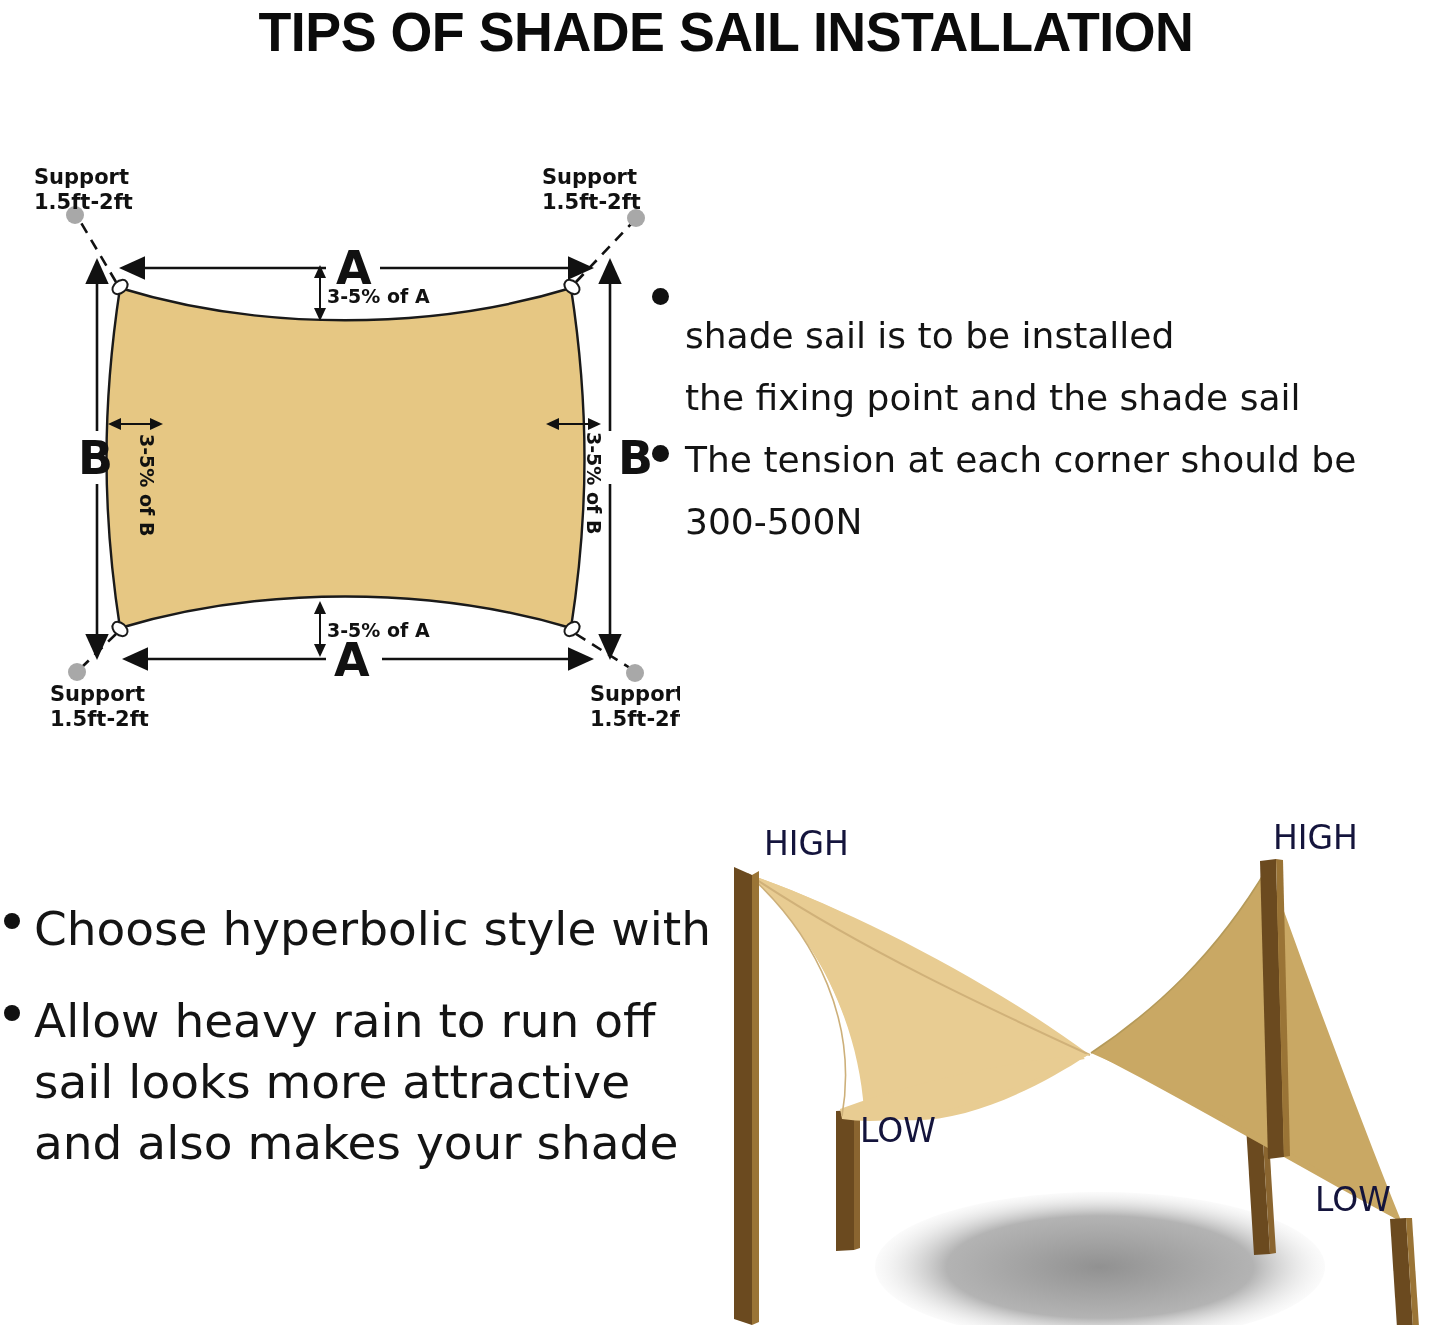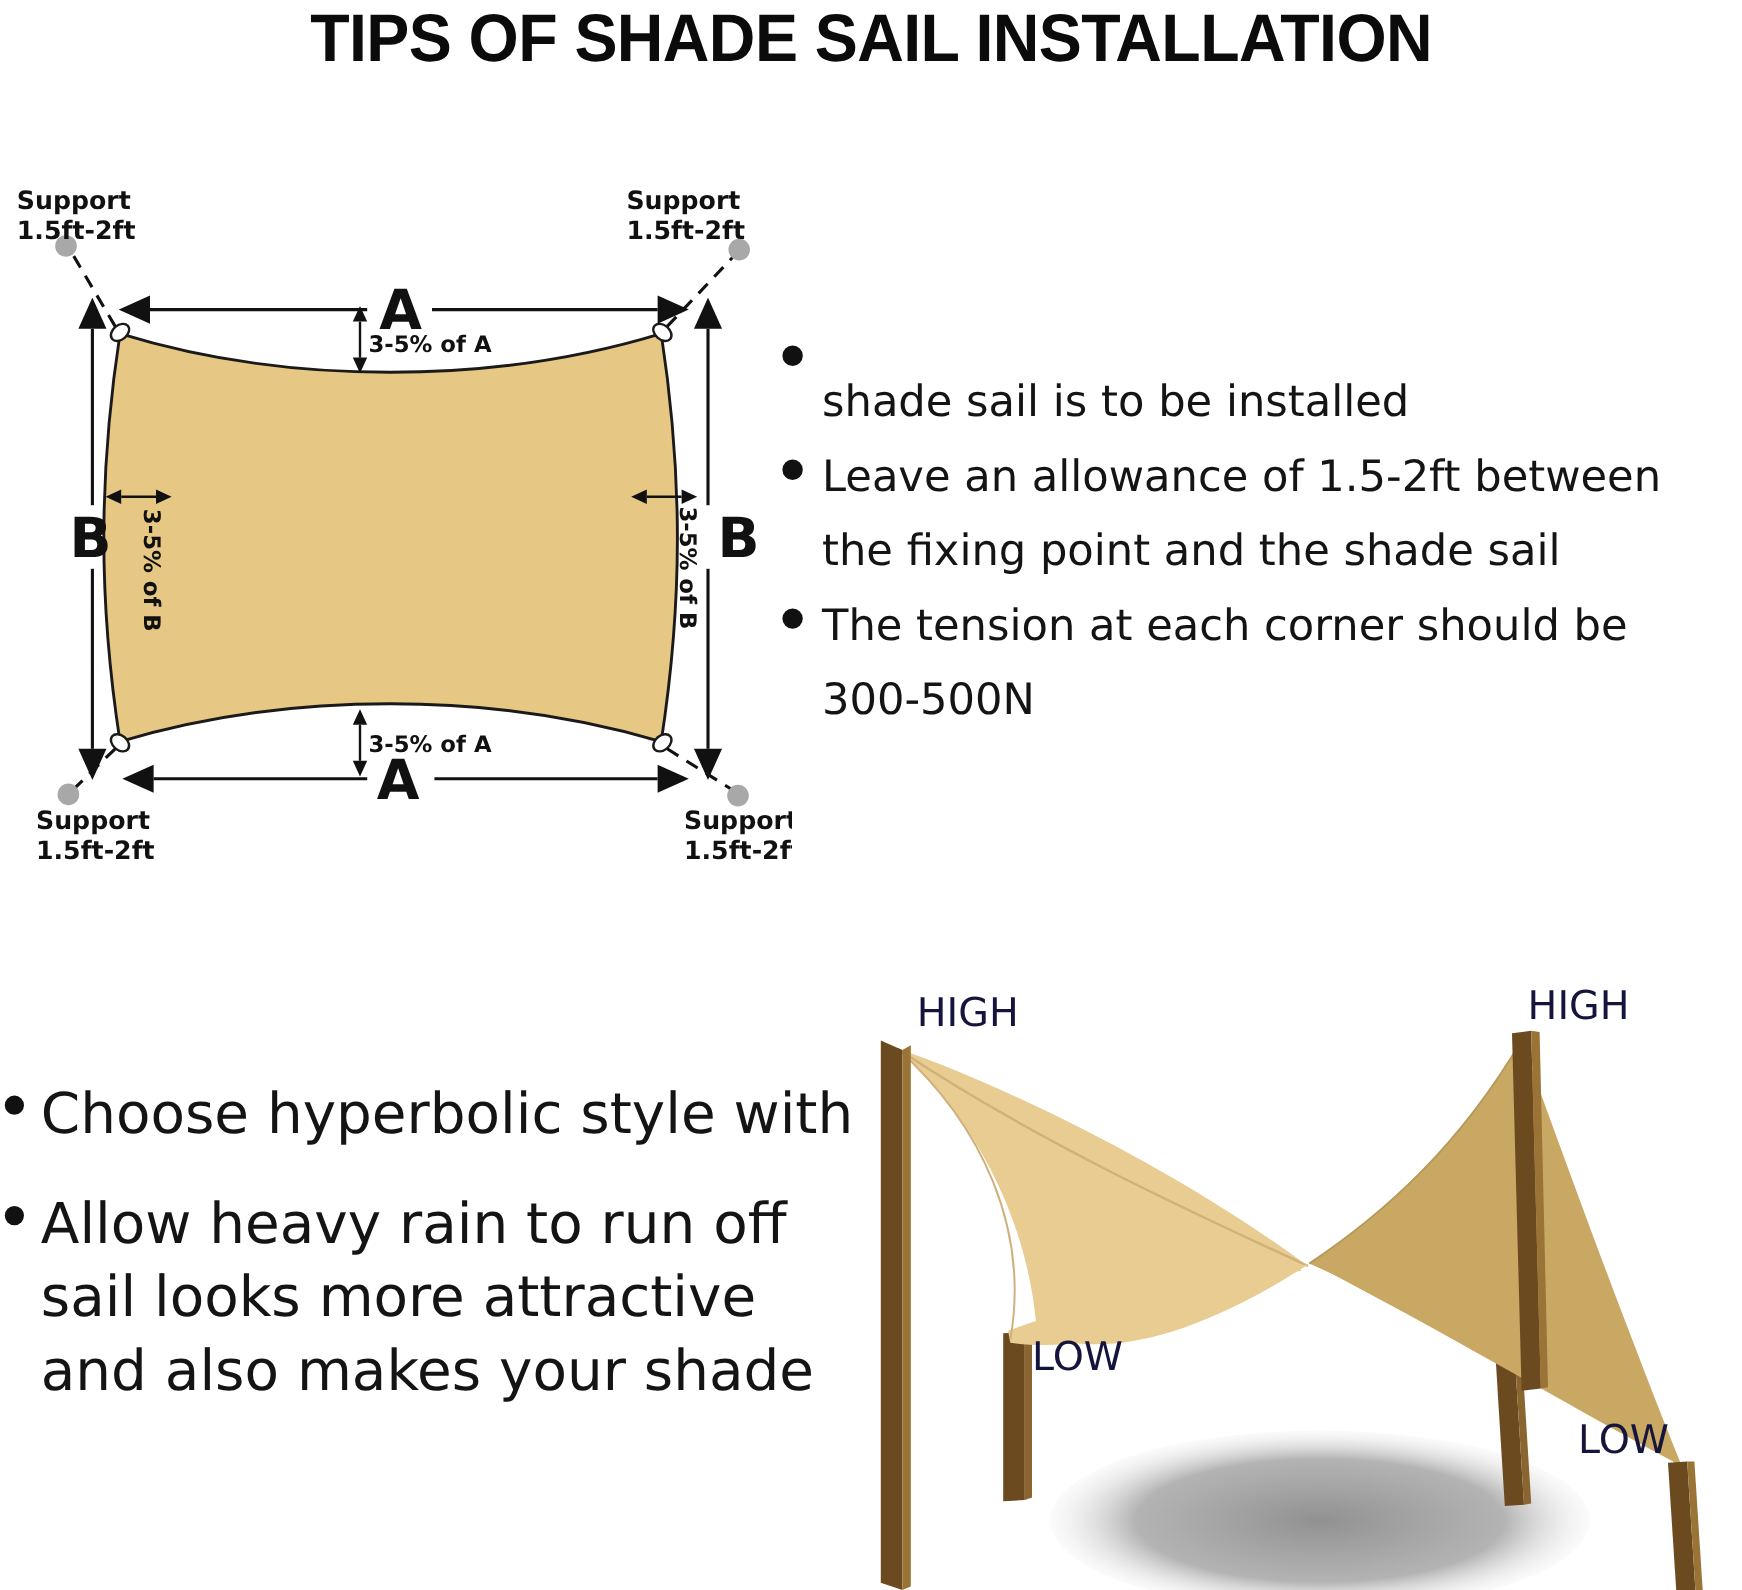--- a/index.html
+++ b/index.html
@@ -109,21 +109,21 @@
     font-weight: normal;
   }
 </style>
 </head>
 <body>
 
 <div class="title-bar">
   <div class="title-text">TIPS OF SHADE SAIL INSTALLATION</div>
 </div>
 
-<div style="position:absolute;left:0px;top:146px;width:660px;height:600px;">
+<div style="position:absolute;left:0px;top:156px;width:660px;height:600px;padding-left:20px;">
 <svg width="660" height="600" viewBox="0 0 660 600">
   <defs>
     <marker id="arrL" markerWidth="11" markerHeight="11" refX="10" refY="5.5" orient="auto" markerUnits="strokeWidth">
       <path d="M10,1 L10,10 L0,5.5 Z" fill="#111"></path>
     </marker>
     <marker id="arrR" markerWidth="11" markerHeight="11" refX="1" refY="5.5" orient="auto" markerUnits="strokeWidth">
       <path d="M1,1 L1,10 L11,5.5 Z" fill="#111"></path>
     </marker>
     <marker id="arrSm" markerWidth="8" markerHeight="8" refX="7" refY="4" orient="auto" markerUnits="strokeWidth">
       <path d="M7,1 L7,7 L0.5,4 Z" fill="#111"></path>
@@ -229,24 +229,20 @@
 
   <div class="bullet-row">
     <span class="bullet-dot"></span>
   </div>
   <div class="bullet-row">
     <span class="bullet-dot hidden"></span>
     <span class="bullet-text">shade sail is to be installed</span>
   </div>
 
   <div class="bullet-row">
-    <span class="bullet-dot"></span>
-    <span class="bullet-text">Leave an allowance of 1.5-2ft between</span>
-  </div>
-  <div class="bullet-row">
     <span class="bullet-dot hidden"></span>
     <span class="bullet-text">the fixing point and the shade sail</span>
   </div>
 
   <div class="bullet-row">
     <span class="bullet-dot"></span>
     <span class="bullet-text">The tension at each corner should be</span>
   </div>
   <div class="bullet-row">
     <span class="bullet-dot hidden"></span>

